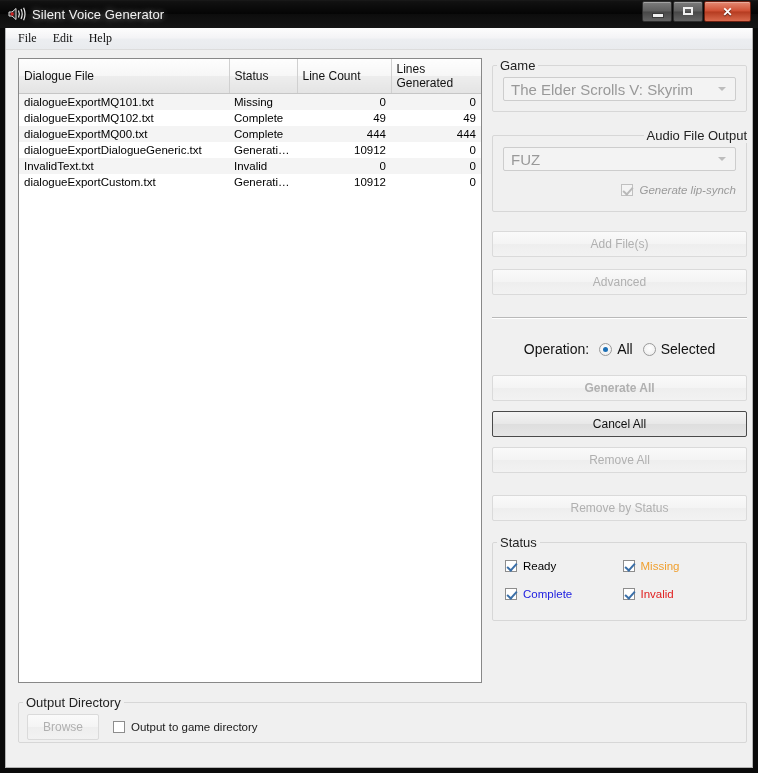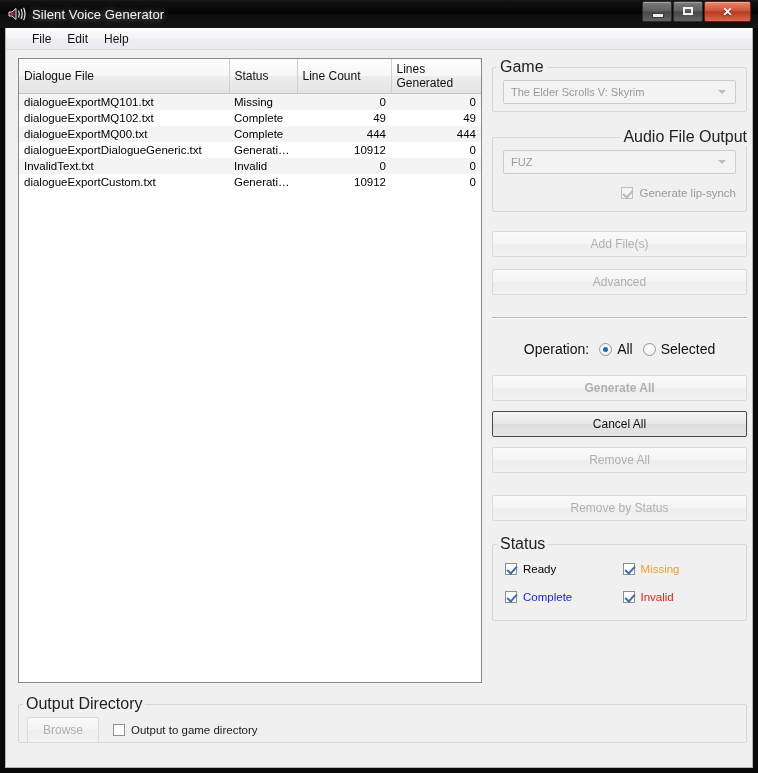--- a/index.html
+++ b/index.html
@@ -96,21 +96,22 @@
     border-top: none;
     box-sizing: border-box;
   }
 
   .menubar {
     height: 21px;
     background: linear-gradient(to bottom, #fdfdfd 0%, #f4f4f6 45%, #eceef1 55%, #e9ebee 100%);
     border-bottom: 1px solid #dcdcdc;
     display: flex;
     align-items: center;
-    padding-left: 18px;
+    padding-left: 4px;
+    font-family: Liberation Serif, serif;
   }
   .menu-item {
     font-size: 12px;
     color: #111;
     padding: 2px 8px;
     cursor: default;
   }
 
   
   .table-wrap {
@@ -169,36 +170,36 @@
   }
 
   fieldset.grp {
     border: 1px solid #d7d7d7;
     border-radius: 2px;
     margin: 0;
     padding: 0;
     background: transparent;
   }
   fieldset.grp > legend {
-    font-size: 16px;
+    font-size: 13px;
     color: #222;
     padding: 0 3px;
     margin-left: 4px;
   }
   fieldset.grp.disabled > legend { color: #222; }
 
   .combo {
     height: 24px;
     border: 1px solid #cdcdcd;
     background: #f3f3f3;
     border-radius: 2px;
     display: flex;
     align-items: center;
     padding-left: 7px;
-    font-size: 11px;
+    font-size: 15px;
     color: #999999;
     position: relative;
     box-sizing: border-box;
     cursor: default;
   }
   .combo .arrow {
     position: absolute;
     right: 9px; top: 50%;
     margin-top: -2px;
     width: 0; height: 0;
@@ -429,21 +430,21 @@
       <fieldset class="grp disabled" style="height:82px; margin-top:16px;text-align:right;">
         <legend>Audio File Output</legend>
         <div style="padding:4px 10px 0 10px;">
           <div class="combo">
             <span>FUZ</span>
             <span class="arrow"></span>
           </div>
           <div style="margin-top:11px; padding-left:11px;">
             <span class="chk">
               <span class="box dis checked"></span>
-              <span style="color:#9a9a9a;">Generate lip-synch</span>
+              <span style="color:#9a9a9a;font-style:italic;">Generate lip-synch</span>
             </span>
           </div>
         </div>
       </fieldset>
 
       <div style="margin-top:19px;">
         <button class="btn">Add File(s)</button>
       </div>
       <div style="margin-top:12px;">
         <button class="btn">Advanced</button>

